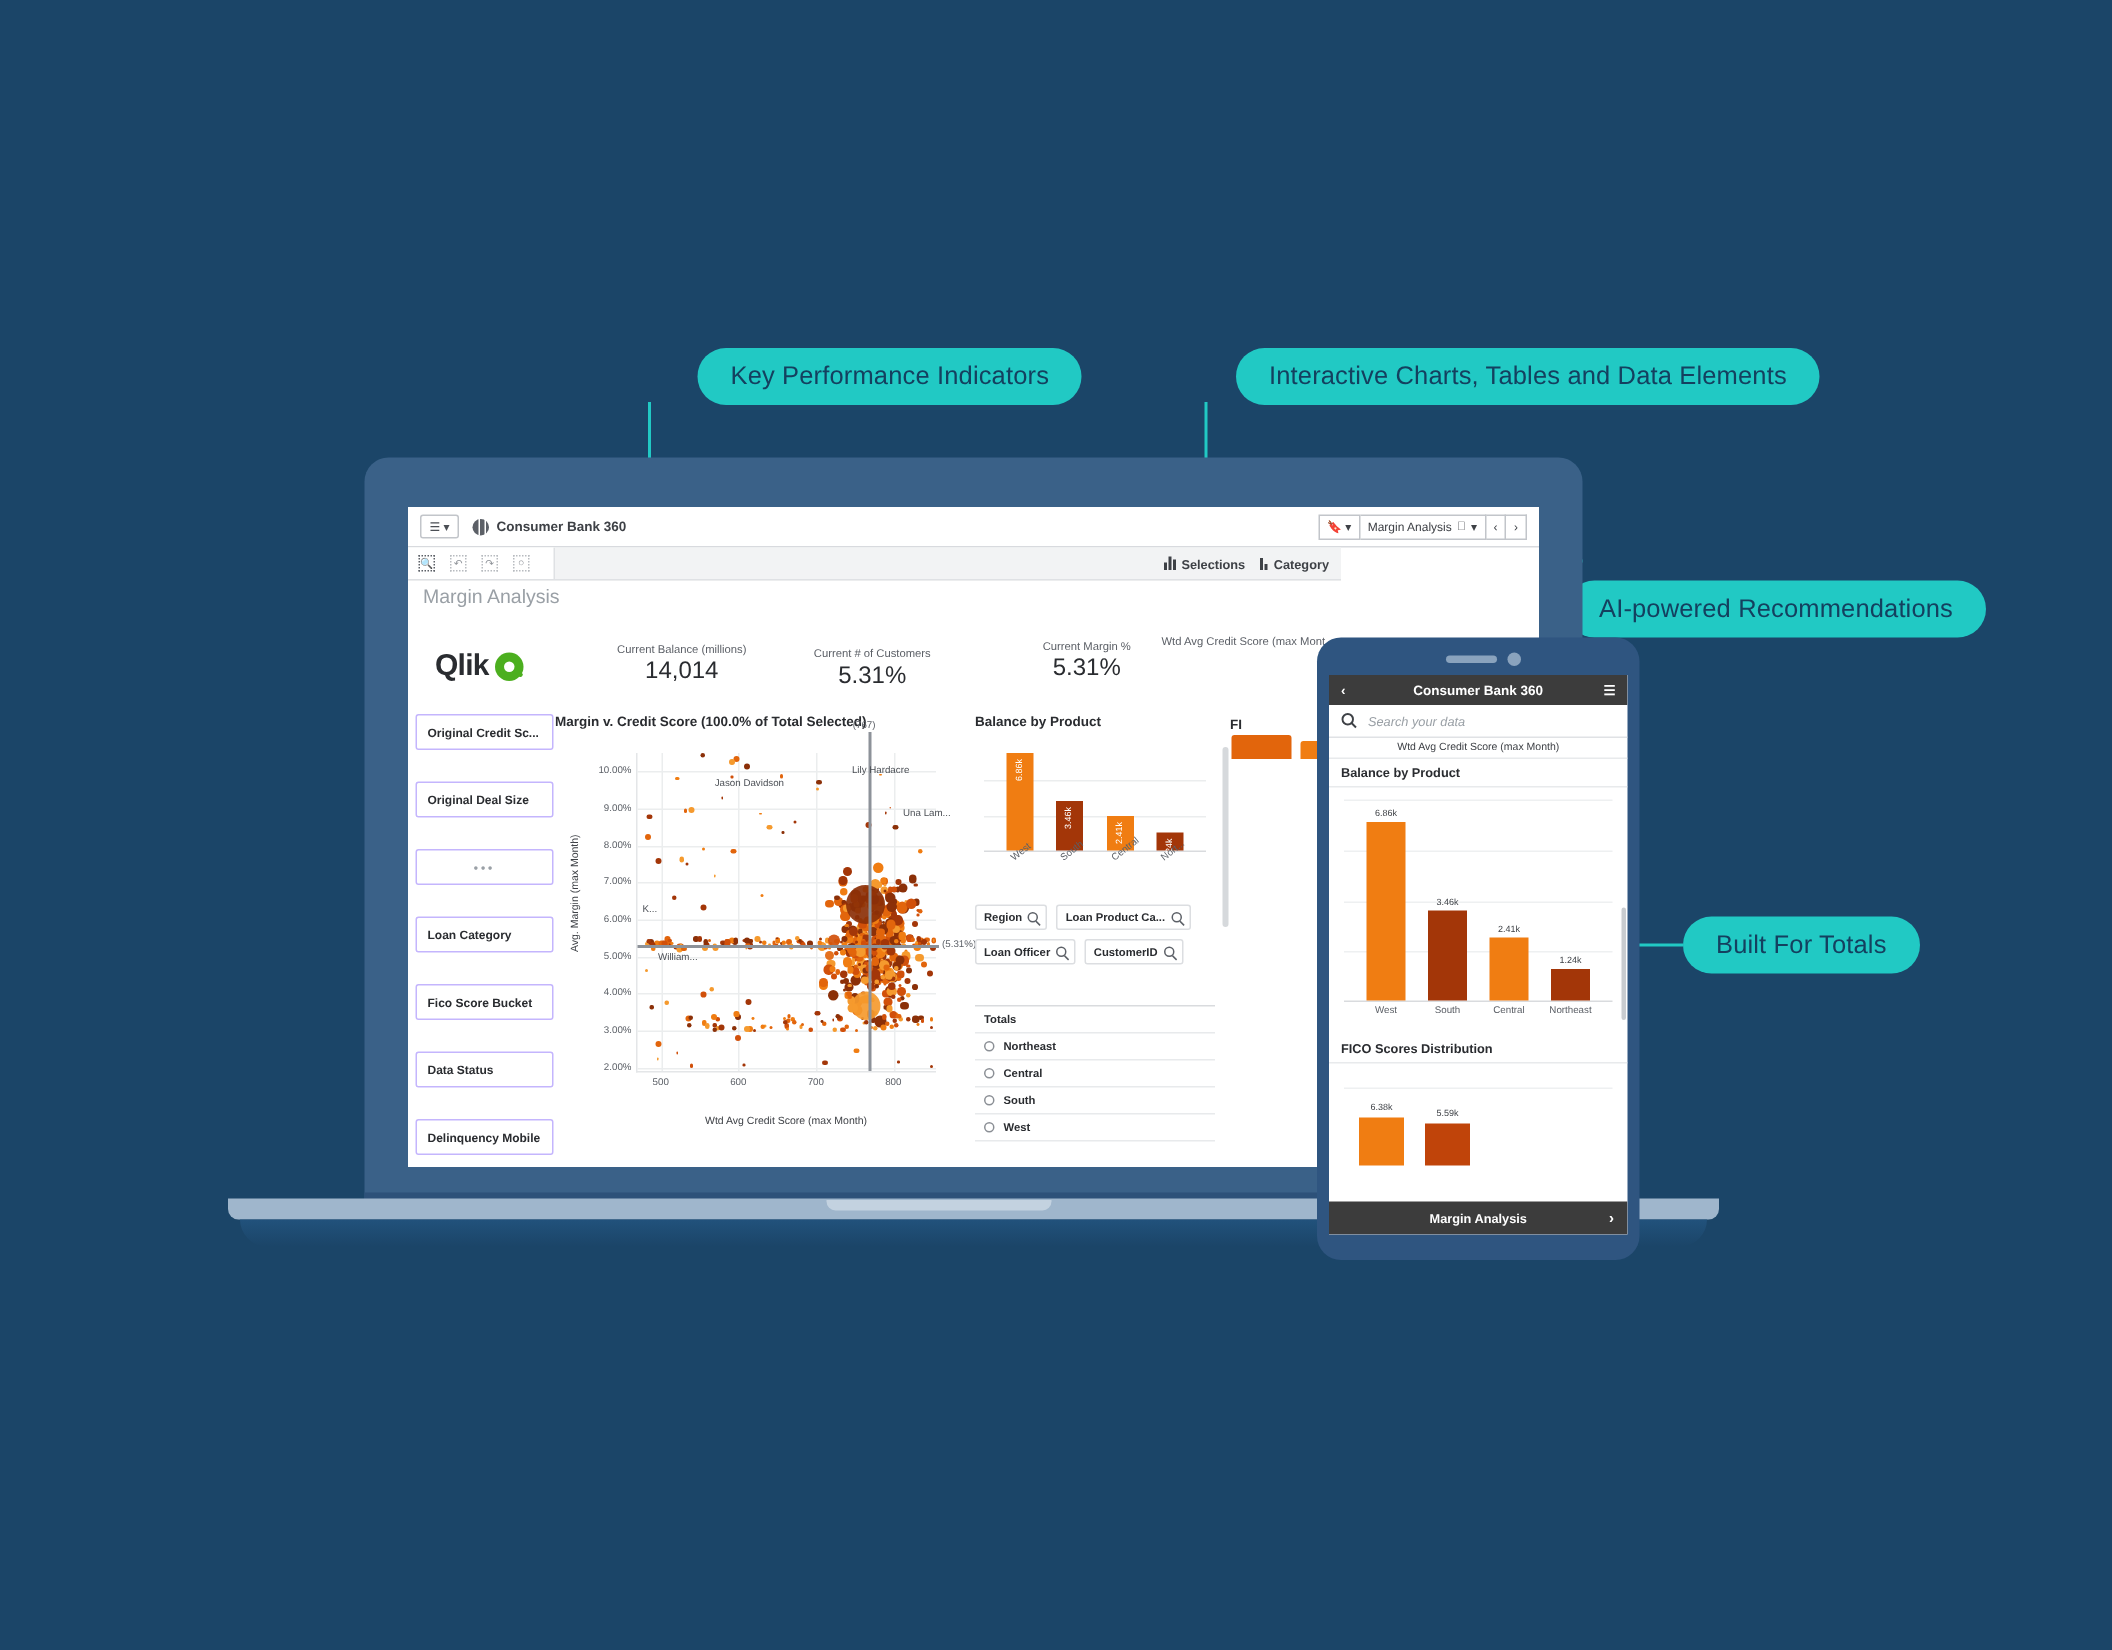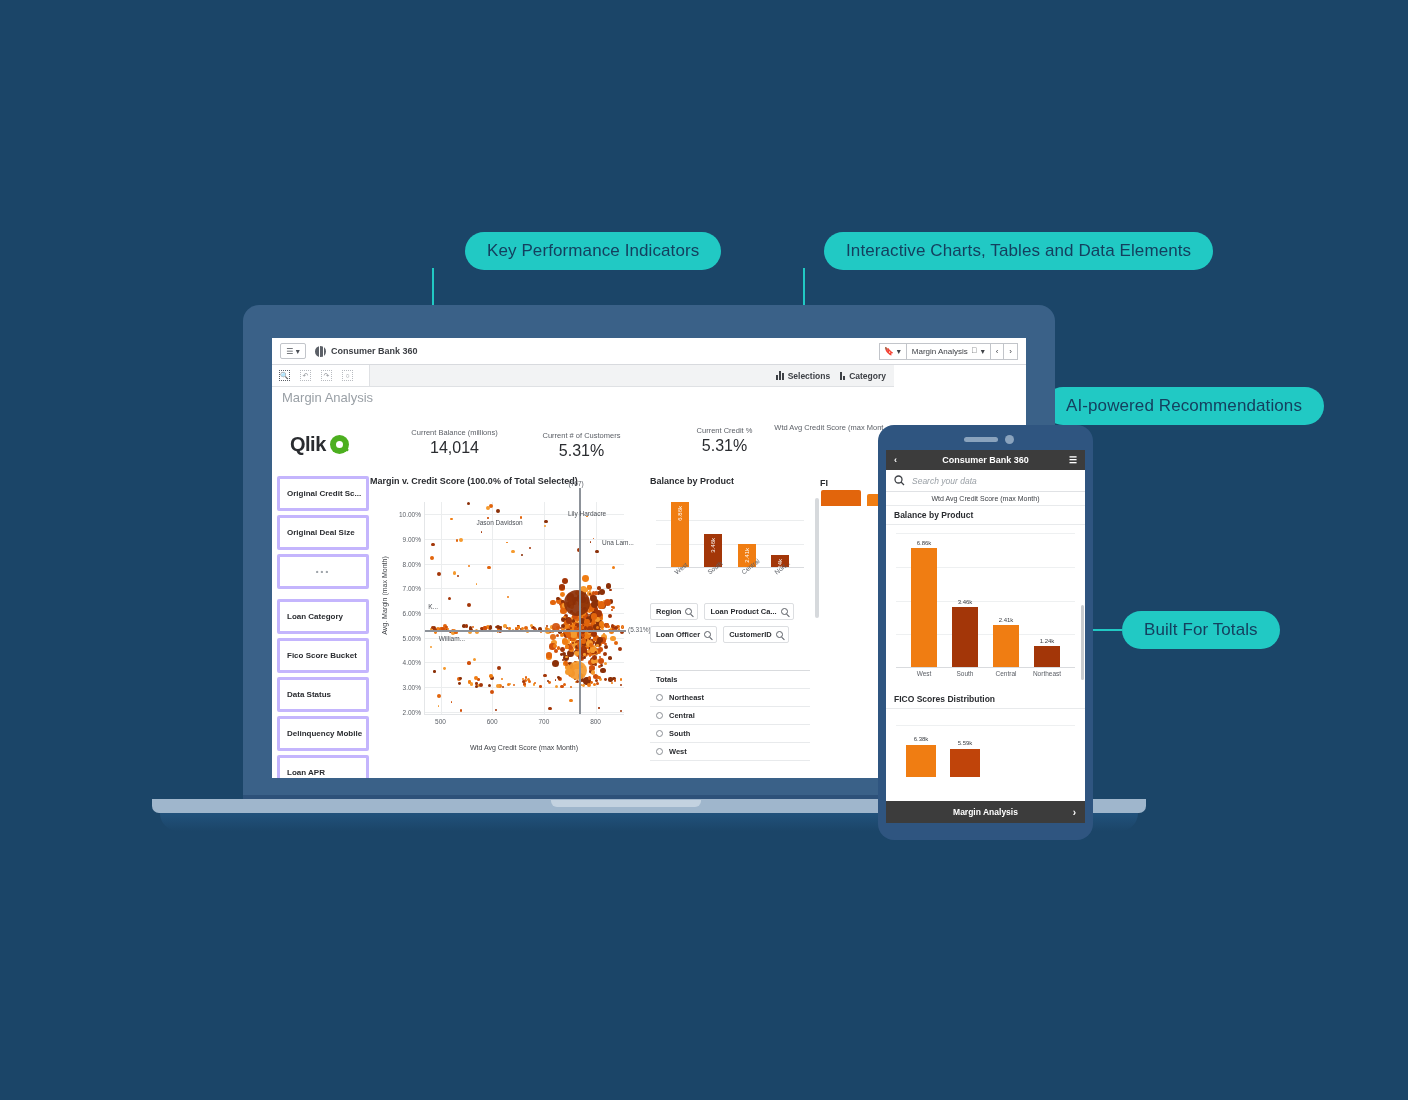--- a/index.html
+++ b/index.html
@@ -103,23 +103,23 @@
   .kpi{position:absolute;text-align:center;}
   .kpi-label{font-size:7.5px;color:#5c6067;white-space:nowrap;}
   .kpi-value{font-size:16px;color:#2a2c30;margin-top:2px;}
   .kpi-value.big{font-size:26px;}
   .kpi-icons{position:absolute;left:617px;top:32px;display:flex;gap:5px;}
   .kpi-ic{width:21px;height:21px;border-radius:50%;border:1px solid #9aa0a6;display:flex;align-items:center;justify-content:center;}
 
   
   .filters{position:absolute;left:5px;top:138px;width:92px;}
   .filt{
-    height:35px;border:3px solid #c4b5fd;background:#fff;border-radius:2px;
+    height:24px;border:1px solid #c4b5fd;background:#fff;border-radius:2px;
     display:flex;align-items:center;padding-left:7px;font-size:8px;color:#2a2c30;
-    font-weight:600;margin-bottom:4px;
+    font-weight:600;margin-bottom:21px;
   }
   .filt.dots{justify-content:center;padding-left:0;color:#9aa0a6;letter-spacing:2px;}
   .filt.gap{margin-top:10px;}
 
   
   .scatter-wrap{position:absolute;left:98px;top:138px;width:278px;height:300px;}
   .chart-title{font-size:9px;font-weight:700;color:#2a2c30;}
   .scatter-plot{position:absolute;left:54px;top:26px;width:200px;height:213px;border-left:1px solid #e4e6e8;border-bottom:1px solid #e4e6e8;}
   .gl{position:absolute;left:0;right:0;height:1px;background:#ebedee;}
   .vl{position:absolute;top:0;bottom:0;width:1px;background:#ebedee;}
@@ -259,21 +259,21 @@
 
     <div class="kpi" style="left:100px;top:5px;width:165px;">
       <div class="kpi-label">Current Balance (millions)</div>
       <div class="kpi-value">14,014</div>
     </div>
     <div class="kpi" style="left:222px;top:8px;width:175px;">
       <div class="kpi-label">Current # of Customers</div>
       <div class="kpi-value">5.31%</div>
     </div>
     <div class="kpi" style="left:370px;top:3px;width:165px;">
-      <div class="kpi-label">Current Credit %</div>
+      <div class="kpi-label">Current Margin %</div>
       <div class="kpi-value">5.31%</div>
     </div>
     <div class="kpi" style="left:460px;top:0px;width:200px;">
       <div class="kpi-label">Wtd Avg Credit Score (max Mont...</div>
     </div>
 
     <div class="kpi-icons">
       <div class="kpi-ic">
         <svg width="11" height="9" viewBox="0 0 11 9">
             <rect x="0" y="2" width="2" height="7" fill="#5c6067"></rect>

